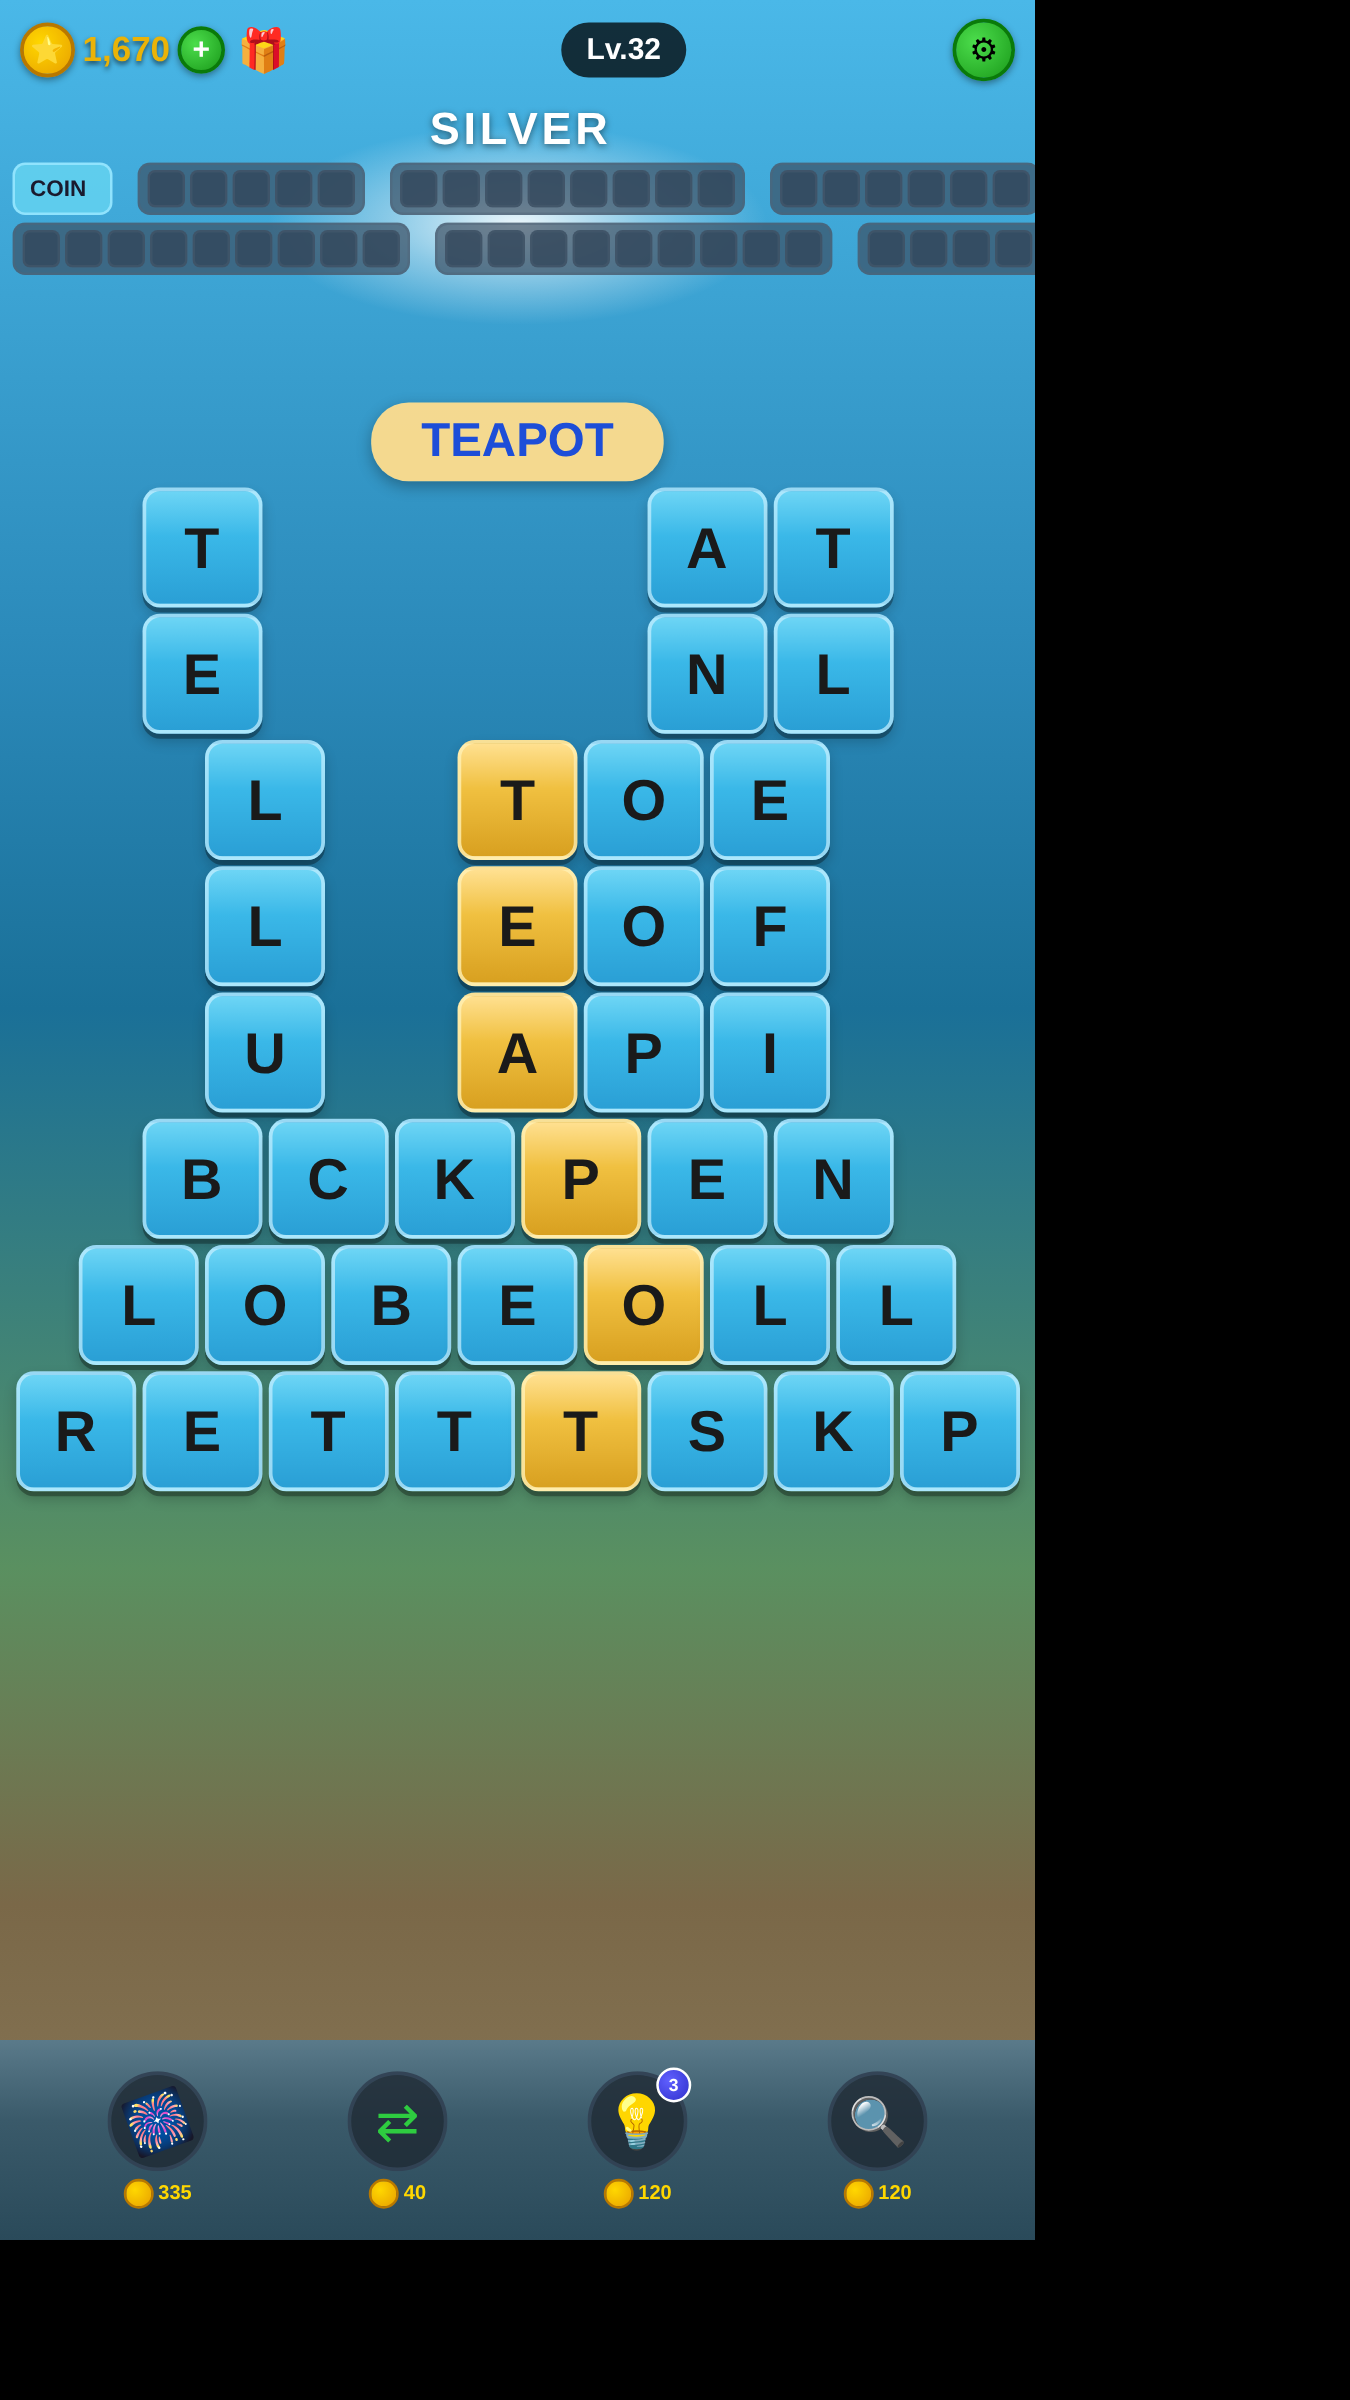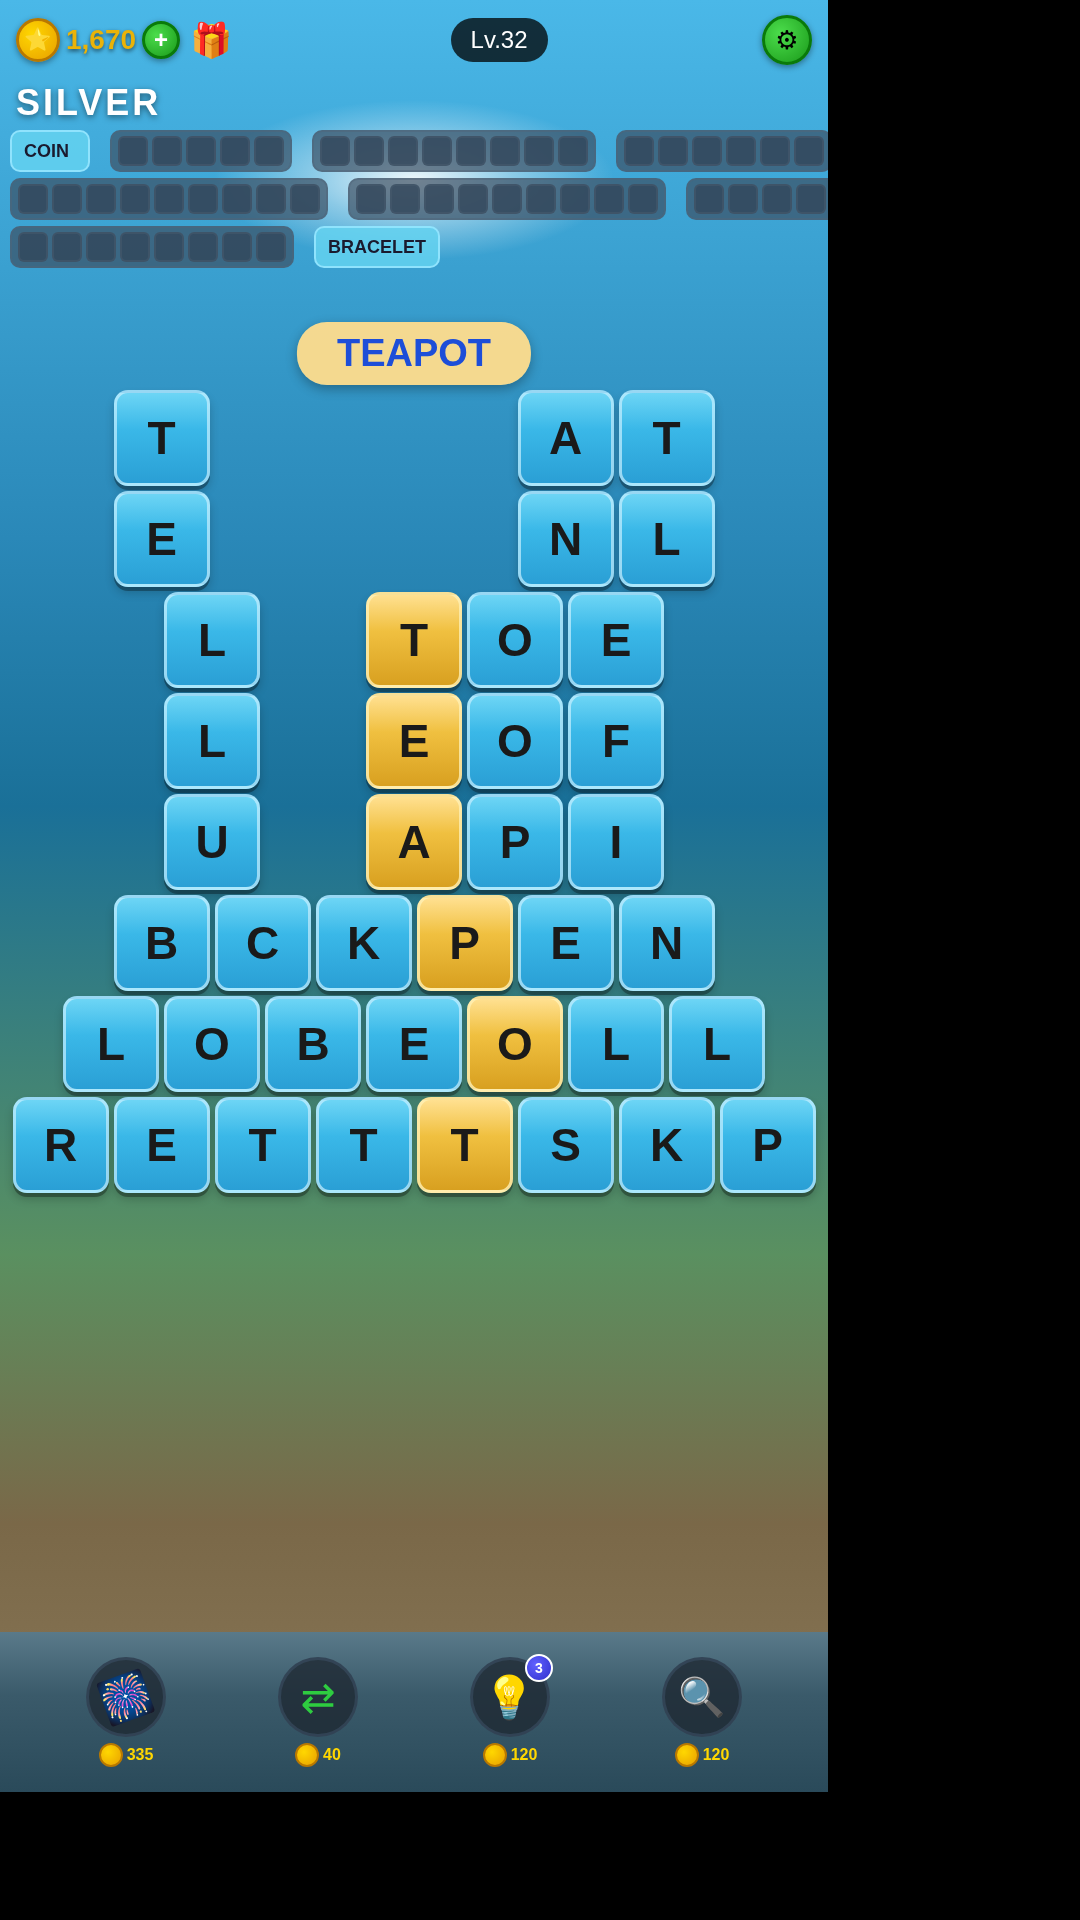--- a/index.html
+++ b/index.html
@@ -81,42 +81,42 @@
       width: 50px; height: 50px;
       display: flex; align-items: center; justify-content: center;
       font-size: 34px;
       cursor: pointer;
     }
 
     .level-badge {
       background: rgba(0,0,0,0.75);
       color: white;
       font-size: 24px;
-      font-weight: 400;
+      font-weight: 700;
       padding: 8px 20px;
       border-radius: 30px;
     }
 
     .settings-btn {
       width: 50px; height: 50px;
       background: radial-gradient(circle at 35% 35%, #4cdd4c, #1a9a1a);
       border-radius: 50%;
       border: 3px solid #0a7a0a;
       display: flex; align-items: center; justify-content: center;
       font-size: 26px;
       cursor: pointer;
       box-shadow: 0 2px 6px rgba(0,0,0,0.4);
     }
 
     
     #title-area {
       position: absolute;
       top: 82px;
-      left: 16px; right: 0;
-      text-align: left;
+      left: 5px; right: 0;
+      text-align: center;
       z-index: 10;
     }
 
     .game-title {
       color: white;
       font-size: 36px;
       font-weight: 900;
       text-shadow: 0 2px 6px rgba(0,0,0,0.5);
       letter-spacing: 3px;
     }
@@ -373,33 +373,20 @@
       <div class="slot-letter"></div>
       <div class="slot-letter"></div>
       <div class="slot-letter"></div>
       <div class="slot-letter"></div>
       <div class="slot-letter"></div>
       <div class="slot-letter"></div>
       <div class="slot-letter"></div>
     </div>
   </div>
 
-  <div class="slot-row">
-    <div class="word-slot unsolved">
-      <div class="slot-letter"></div>
-      <div class="slot-letter"></div>
-      <div class="slot-letter"></div>
-      <div class="slot-letter"></div>
-      <div class="slot-letter"></div>
-      <div class="slot-letter"></div>
-      <div class="slot-letter"></div>
-      <div class="slot-letter"></div>
-    </div>
-    <div class="word-slot labeled">BRACELET</div>
-  </div>
 </div>
 
 <div id="current-word">TEAPOT</div>
 
 <div id="letter-grid">
 <div class="grid-row">
       <div class="letter-tile blue">T</div>
       <div class="letter-tile empty"></div>
       <div class="letter-tile empty"></div>
       <div class="letter-tile empty"></div>

